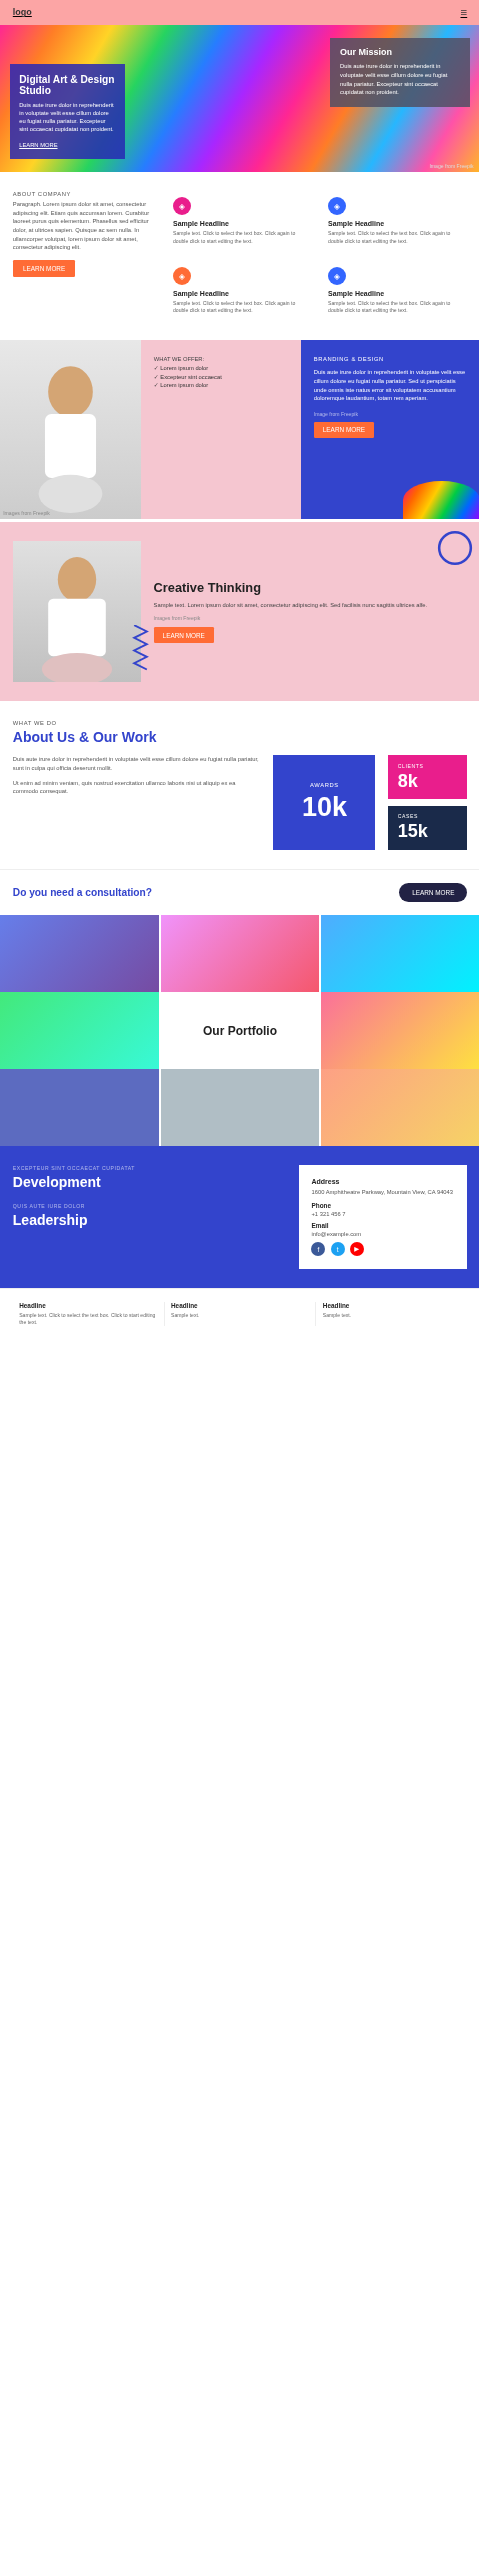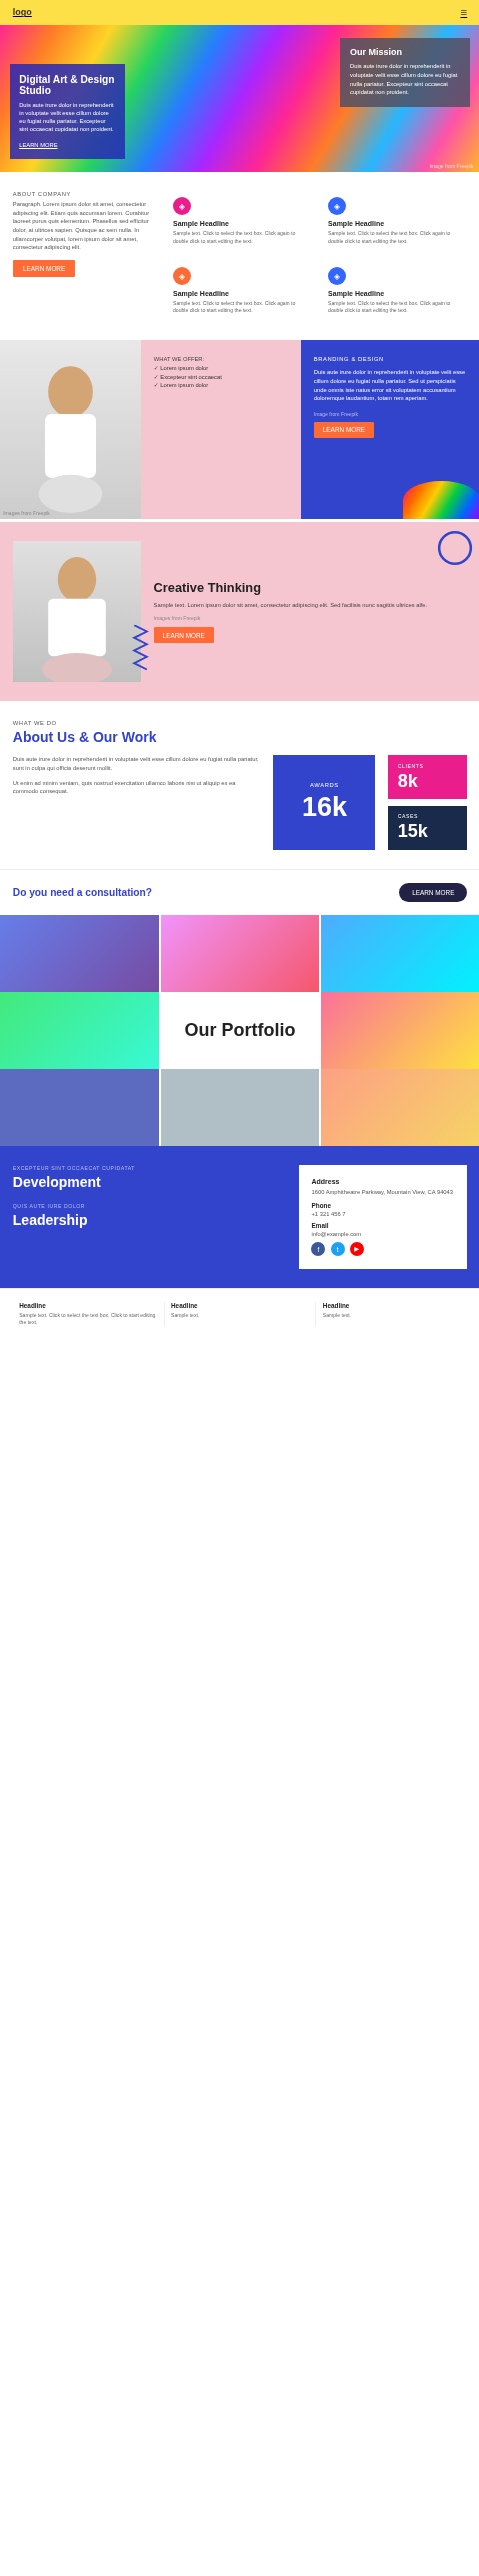--- a/index.html
+++ b/index.html
@@ -1,30 +1,30 @@
 <!DOCTYPE html>
 <html style="font-size:10.2px"><head>
   <meta charset="utf-8">
   <style>
     * { margin: 0; padding: 0; box-sizing: border-box; }
     body { font-family: Arial, sans-serif; width: 480px; overflow-x: hidden; background: #fff; }
 
     
-    .nav { display: flex; justify-content: space-between; align-items: center; padding: 6.4px 12.8px; background: #fde047; text-decoration: underline; }
+    .nav { display: flex; justify-content: space-between; align-items: center; padding: 6.4px 12.8px; background: #fca5a5; text-decoration: underline; }
     .nav-logo { font-weight: bold; font-size: 9px; color: #333; }
     .nav-menu { font-size: 11.5px; color: #333; cursor: pointer; }
 
     
     .hero { position: relative; height: 147px; overflow: hidden; }
     .hero-rainbow { position: absolute; top: 0; left: 0; width: 100%; height: 100%; background: linear-gradient(120deg, #ff0080 0%, #ff6600 10%, #ffcc00 20%, #00cc44 30%, #0066ff 40%, #9900ff 50%, #ff0080 60%, #ff6600 70%, #00aaff 80%, #ff3399 90%, #ffaa00 100%); opacity: 0.85; }
     .hero-text-box { position: absolute; bottom: 12.8px; left: 9.6px; background: rgba(40, 40, 180, 0.85); color: #fff; padding: 9.6px; width: 115px; }
     .hero-text-box h2 { font-size: 10.2px; font-weight: bold; margin-bottom: 5.1px; }
     .hero-text-box p { font-size: 5.8px; line-height: 1.4; margin-bottom: 5.1px; }
     .hero-text-box a { font-size: 5.8px; color: #fff; text-decoration: underline; }
-    .hero-mission { position: absolute; top: 12.8px; right: 9.6px; background: rgba(80,80,100,0.85); color: #fff; padding: 9.6px; width: 130px; }
+    .hero-mission { position: absolute; top: 12.8px; right: 9.6px; background: rgba(80,80,100,0.85); color: #fff; padding: 9.6px; width: 140px; }
     .hero-mission h3 { font-size: 9px; font-weight: bold; margin-bottom: 5.1px; }
     .hero-mission p { font-size: 5.8px; line-height: 1.5; }
     .hero-credit { position: absolute; bottom: 3.2px; right: 6.4px; font-size: 5.1px; color: #ddd; }
 
     
     .section-need { background: #fff; padding: 19px 12.8px; display: flex; gap: 12.8px; }
     .section-need-left { width: 141px; flex-shrink: 0; }
     .section-need-left .about-label { font-size: 5.8px; color: #555; margin-bottom: 3.2px; text-transform: uppercase; letter-spacing: 0.6px; }
     .section-need-left h2 { font-size: 15.3px; font-weight: bold; color: #222; margin-bottom: 6.4px; }
     .section-need-left p { font-size: 5.8px; color: #555; line-height: 1.5; margin-bottom: 7.7px; }
@@ -90,21 +90,21 @@
     .portfolio-cell { height: 77px; overflow: hidden; }
     .portfolio-cell.color-1 { background: linear-gradient(135deg, #667eea 0%, #764ba2 100%); }
     .portfolio-cell.color-2 { background: linear-gradient(135deg, #f093fb 0%, #f5576c 100%); }
     .portfolio-cell.color-3 { background: linear-gradient(135deg, #4facfe 0%, #00f2fe 100%); }
     .portfolio-cell.color-4 { background: linear-gradient(135deg, #43e97b 0%, #38f9d7 100%); }
     .portfolio-cell.color-6 { background: linear-gradient(135deg, #fa709a 0%, #fee140 100%); }
     .portfolio-cell.color-7 { background: #5c6bc0; }
     .portfolio-cell.color-8 { background: #b0bec5; }
     .portfolio-cell.color-9 { background: linear-gradient(135deg, #fda085 0%, #f6d365 100%); }
     .portfolio-title { background: #fff; display: flex; align-items: center; justify-content: center; height: 77px; }
-    .portfolio-title h3 { font-size: 18px; font-weight: bold; color: #222; text-align: center; }
+    .portfolio-title h3 { font-size: 12px; font-weight: bold; color: #222; text-align: center; }
     .portfolio-row { display: grid; grid-template-columns: 1fr 1fr 1fr; gap: 1.9px; }
 
     
     .section-footer-top { background: #3344cc; color: #fff; padding: 19px 12.8px; display: flex; gap: 0; }
     .footer-col { flex: 1; }
     .footer-col .footer-subtitle { font-size: 5.1px; text-transform: uppercase; letter-spacing: 0.6px; color: rgba(255,255,255,0.6); margin-bottom: 3.2px; }
     .footer-col h3 { font-size: 14px; font-weight: bold; margin-bottom: 6.4px; }
     .footer-col.white-bg { background: #fff; color: #222; padding: 12.8px; }
     .footer-col.white-bg .addr-label { font-size: 7px; font-weight: bold; color: #222; margin-bottom: 3.2px; }
     .footer-col.white-bg .addr-text { font-size: 5.8px; color: #555; line-height: 1.5; margin-bottom: 5.1px; }
@@ -227,21 +227,21 @@
 <section class="section-about">
   <div class="what-label">WHAT WE DO</div>
   <h2>About Us &amp; Our Work</h2>
   <div class="about-grid">
     <div class="about-left">
       <p>Duis aute irure dolor in reprehenderit in voluptate velit esse cillum dolore eu fugiat nulla pariatur, sunt in culpa qui officia deserunt mollit.</p>
       <p>Ut enim ad minim veniam, quis nostrud exercitation ullamco laboris nisi ut aliquip ex ea commodo consequat.</p>
     </div>
     <div class="about-middle">
       <div class="award-label">AWARDS</div>
-      <div class="big-num">16k</div>
+      <div class="big-num">10k</div>
     </div>
     <div class="about-right">
       <div class="stat-card pink">
         <div class="stat-label">CLIENTS</div>
         <div class="stat-num">8k</div>
       </div>
       <div class="stat-card dark-blue">
         <div class="stat-label">CASES</div>
         <div class="stat-num">15k</div>
       </div>

